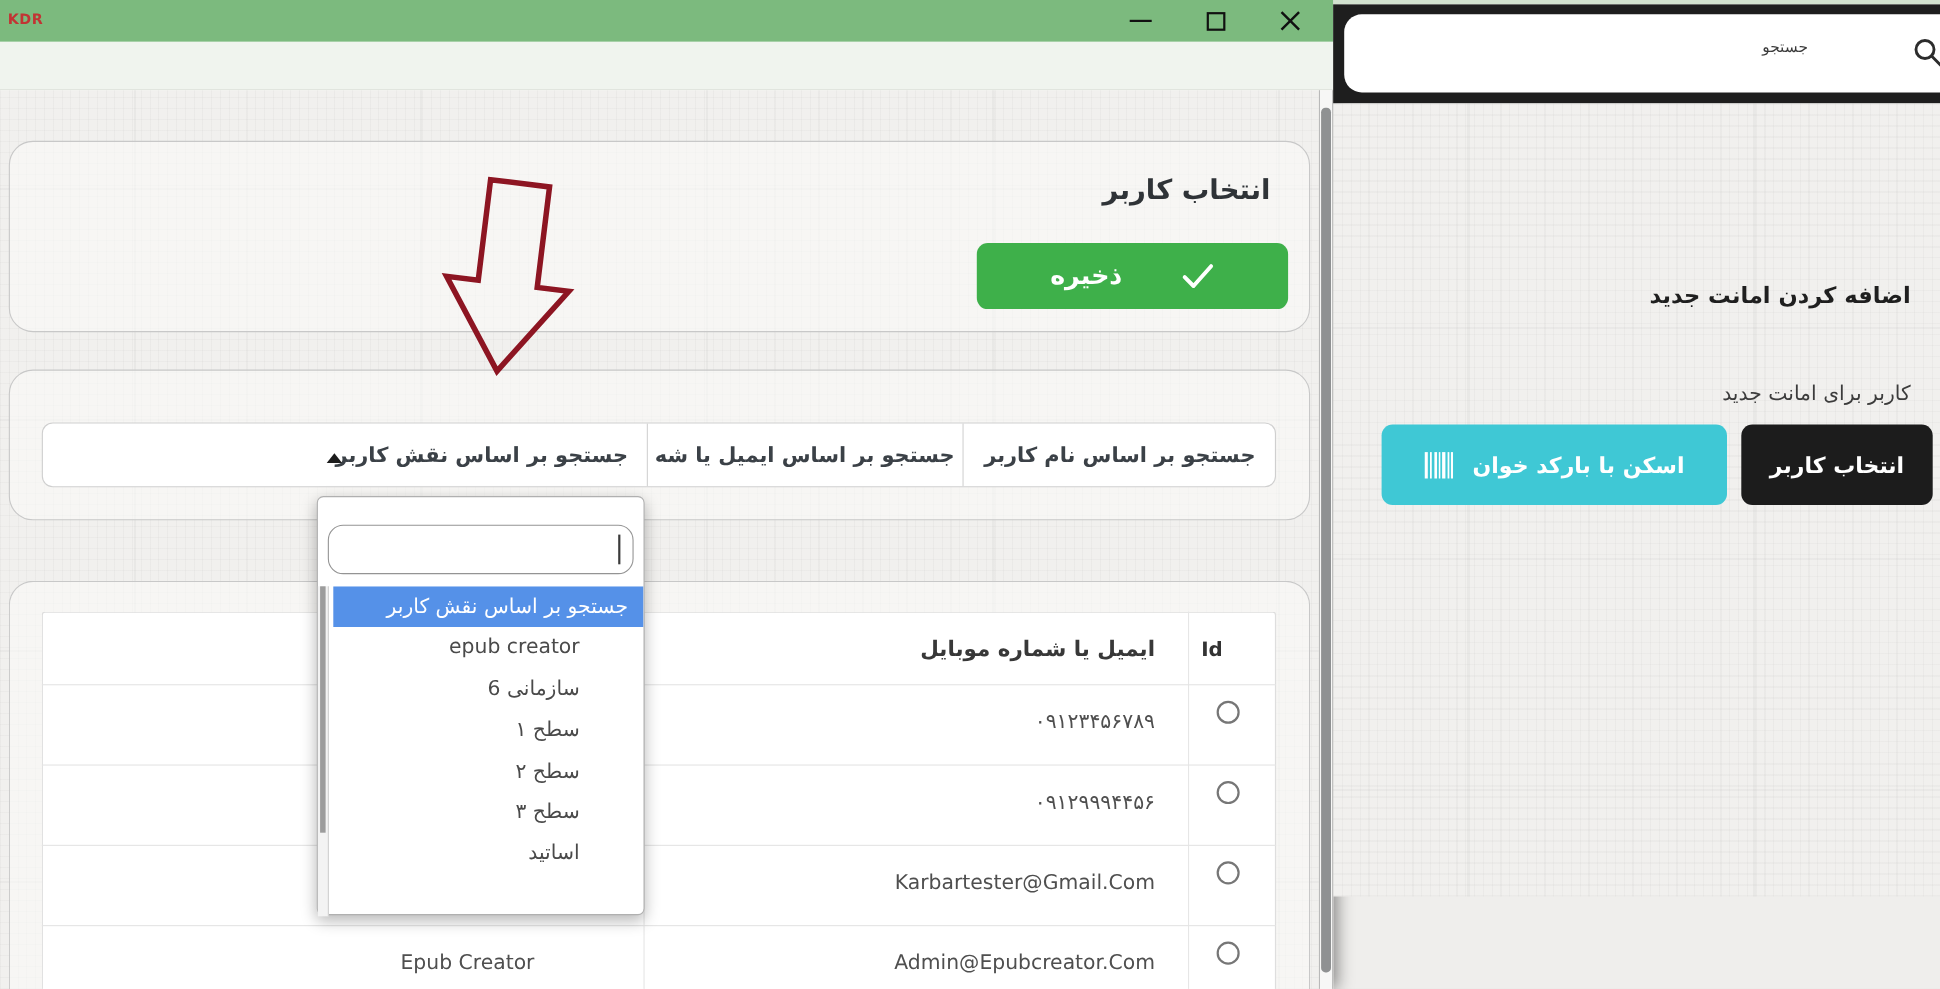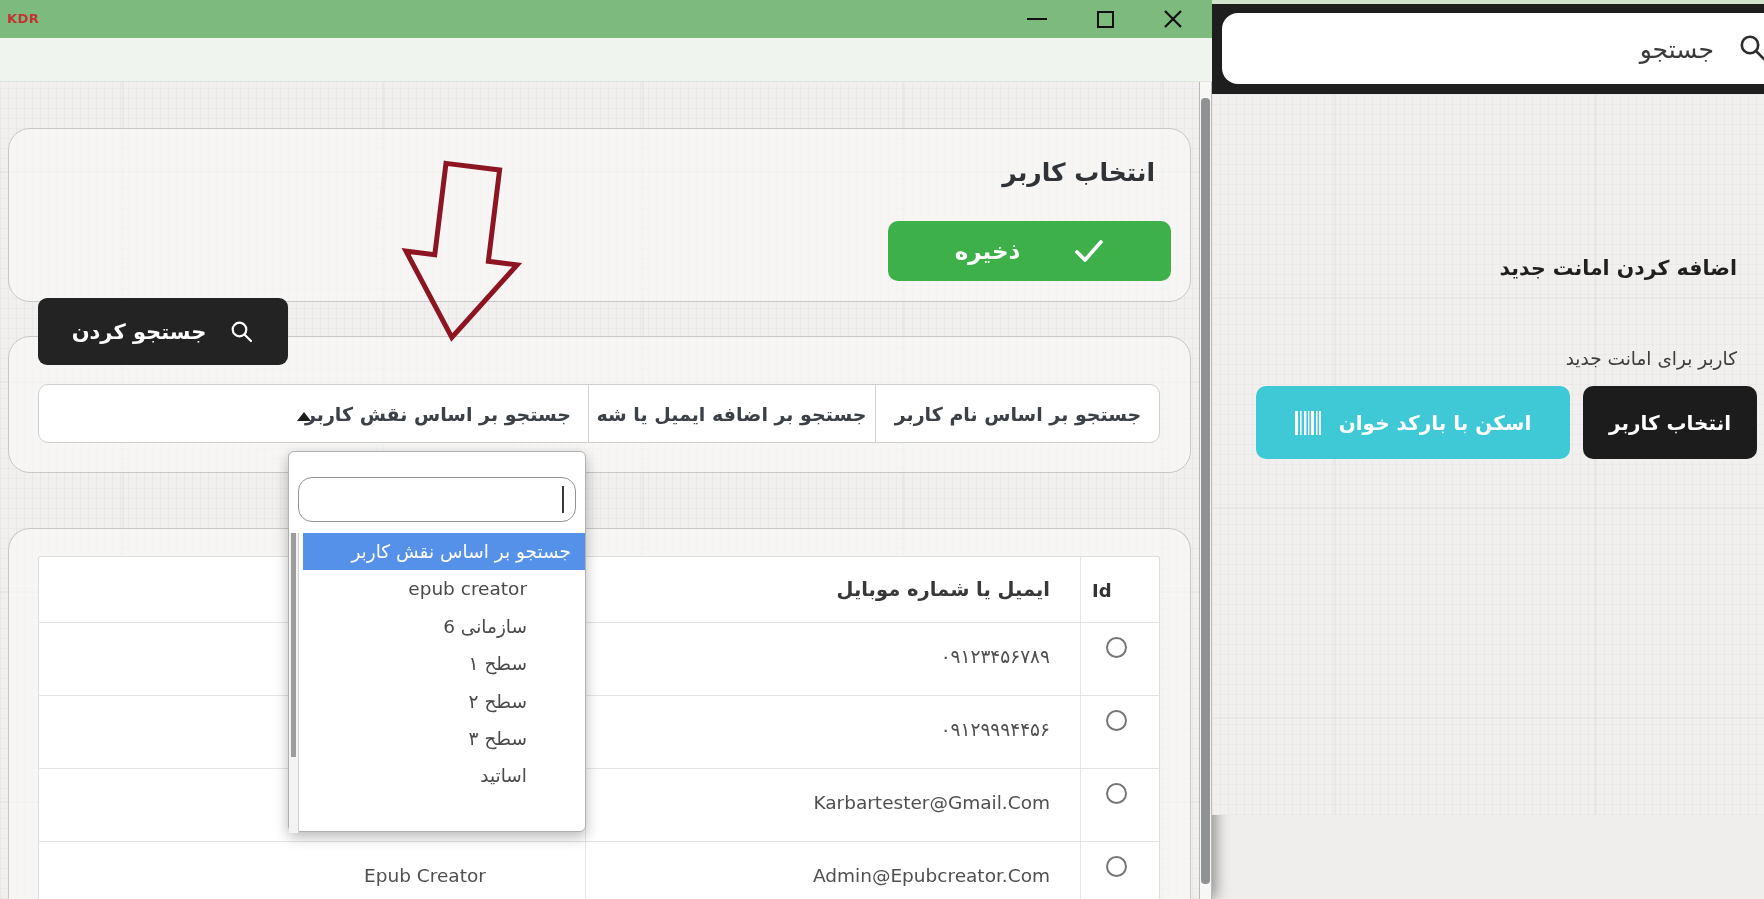--- a/index.html
+++ b/index.html
@@ -78,21 +78,21 @@
   .th-email{position:absolute;left:700px;top:498px;width:350px;text-align:right;font-size:19.5px;font-weight:600;color:#383838;}
   .cell-email{position:absolute;left:700px;width:350px;text-align:right;font-size:18.5px;color:#4f4f4f;direction:ltr;}
   .cell-name{position:absolute;left:300px;width:250px;text-align:center;font-size:18.5px;color:#4f4f4f;}
   .radio{position:absolute;left:1106px;width:21px;height:21px;border:2px solid #767676;border-radius:50%;background:#fff;cursor:pointer;}
 
   
   .bg-page{position:absolute;left:1212px;top:0;width:552px;height:899px;}
   .bg-topstrip{position:absolute;left:0;top:0;width:100%;height:4px;background:#d2e2cf;}
   .bg-header{position:absolute;left:0;top:4px;width:100%;height:90px;background:#1e1e1e;}
   .search-pill{position:absolute;left:10px;top:9px;width:800px;height:71px;background:#fff;border-radius:16px;}
-  .pill-label{position:absolute;left:370px;top:22px;width:122px;text-align:right;font-size:25px;color:#3a3a3a;}
+  .pill-label{position:absolute;left:380px;top:22px;width:122px;text-align:left;font-size:14px;color:#3a3a3a;}
   .pill-mag{position:absolute;left:516px;top:20px;}
   .bg-body{position:absolute;left:0;top:94px;width:100%;height:721px;}
   .side-heading{position:absolute;right:27px;top:162px;width:480px;text-align:right;font-size:20.5px;font-weight:bold;color:#1f1f1f;}
   .side-label{position:absolute;right:27px;top:254px;width:480px;text-align:right;font-size:18.5px;color:#3c3c3c;}
   .scan-button{position:absolute;left:44px;top:292px;width:314px;height:73px;background:#3fc8d5;border-radius:10px;display:flex;align-items:center;justify-content:center;gap:18px;cursor:pointer;}
   .scan-label{font-size:20px;font-weight:bold;color:#fff;}
   .select-user-button{position:absolute;left:371px;top:292px;width:174px;height:73px;background:#1c1c1c;border-radius:10px;display:flex;align-items:center;justify-content:center;cursor:pointer;}
   .select-user-label{font-size:20px;font-weight:bold;color:#fff;}
 </style>
 </head>
@@ -136,34 +136,27 @@
       </svg>
     </div>
 
     <div class="card card-b" style="top:336px"></div>
     <div class="tab-row" style="top:384px;position:absolute;">
       <div class="tab tab-role">
           <span>جستجو بر اساس نقش کاربر</span>
         </div>
       <div class="tab-sep sep1"></div>
       <div class="tab tab-email">
-          <span>جستجو بر اضافه ایمیل یا شه</span>
+          <span>جستجو بر اساس ایمیل یا شه</span>
         </div>
       <div class="tab-sep sep2"></div>
       <div class="tab tab-name">
           <span>جستجو بر اساس نام کاربر</span>
         </div>
       <div class="role-caret"></div>
-    </div>
-    <div class="search-exec-button">
-      <span class="search-exec-label">جستجو کردن</span>
-      <svg width="24" height="24" viewBox="0 0 24 24">
-        <circle cx="9.5" cy="9.5" r="6.8" stroke="#fff" stroke-width="2.2" fill="none"></circle>
-        <line x1="14.5" y1="14.5" x2="21" y2="21" stroke="#fff" stroke-width="2.2" stroke-linecap="round"></line>
-      </svg>
     </div>
 
     <svg class="anno-arrow" width="140" height="185" viewBox="0 0 140 185">
       <polygon points="43,4 97,4 97,96 126,96 70,176 14,96 43,96" fill="none" stroke="#8d1522" stroke-width="5" stroke-linejoin="miter"></polygon>
     </svg>
 
     <div class="dropdown-panel" style="top:451px;position:absolute;">
       <div class="dd-input" title="">
         <div class="dd-caret"></div>
       </div>

